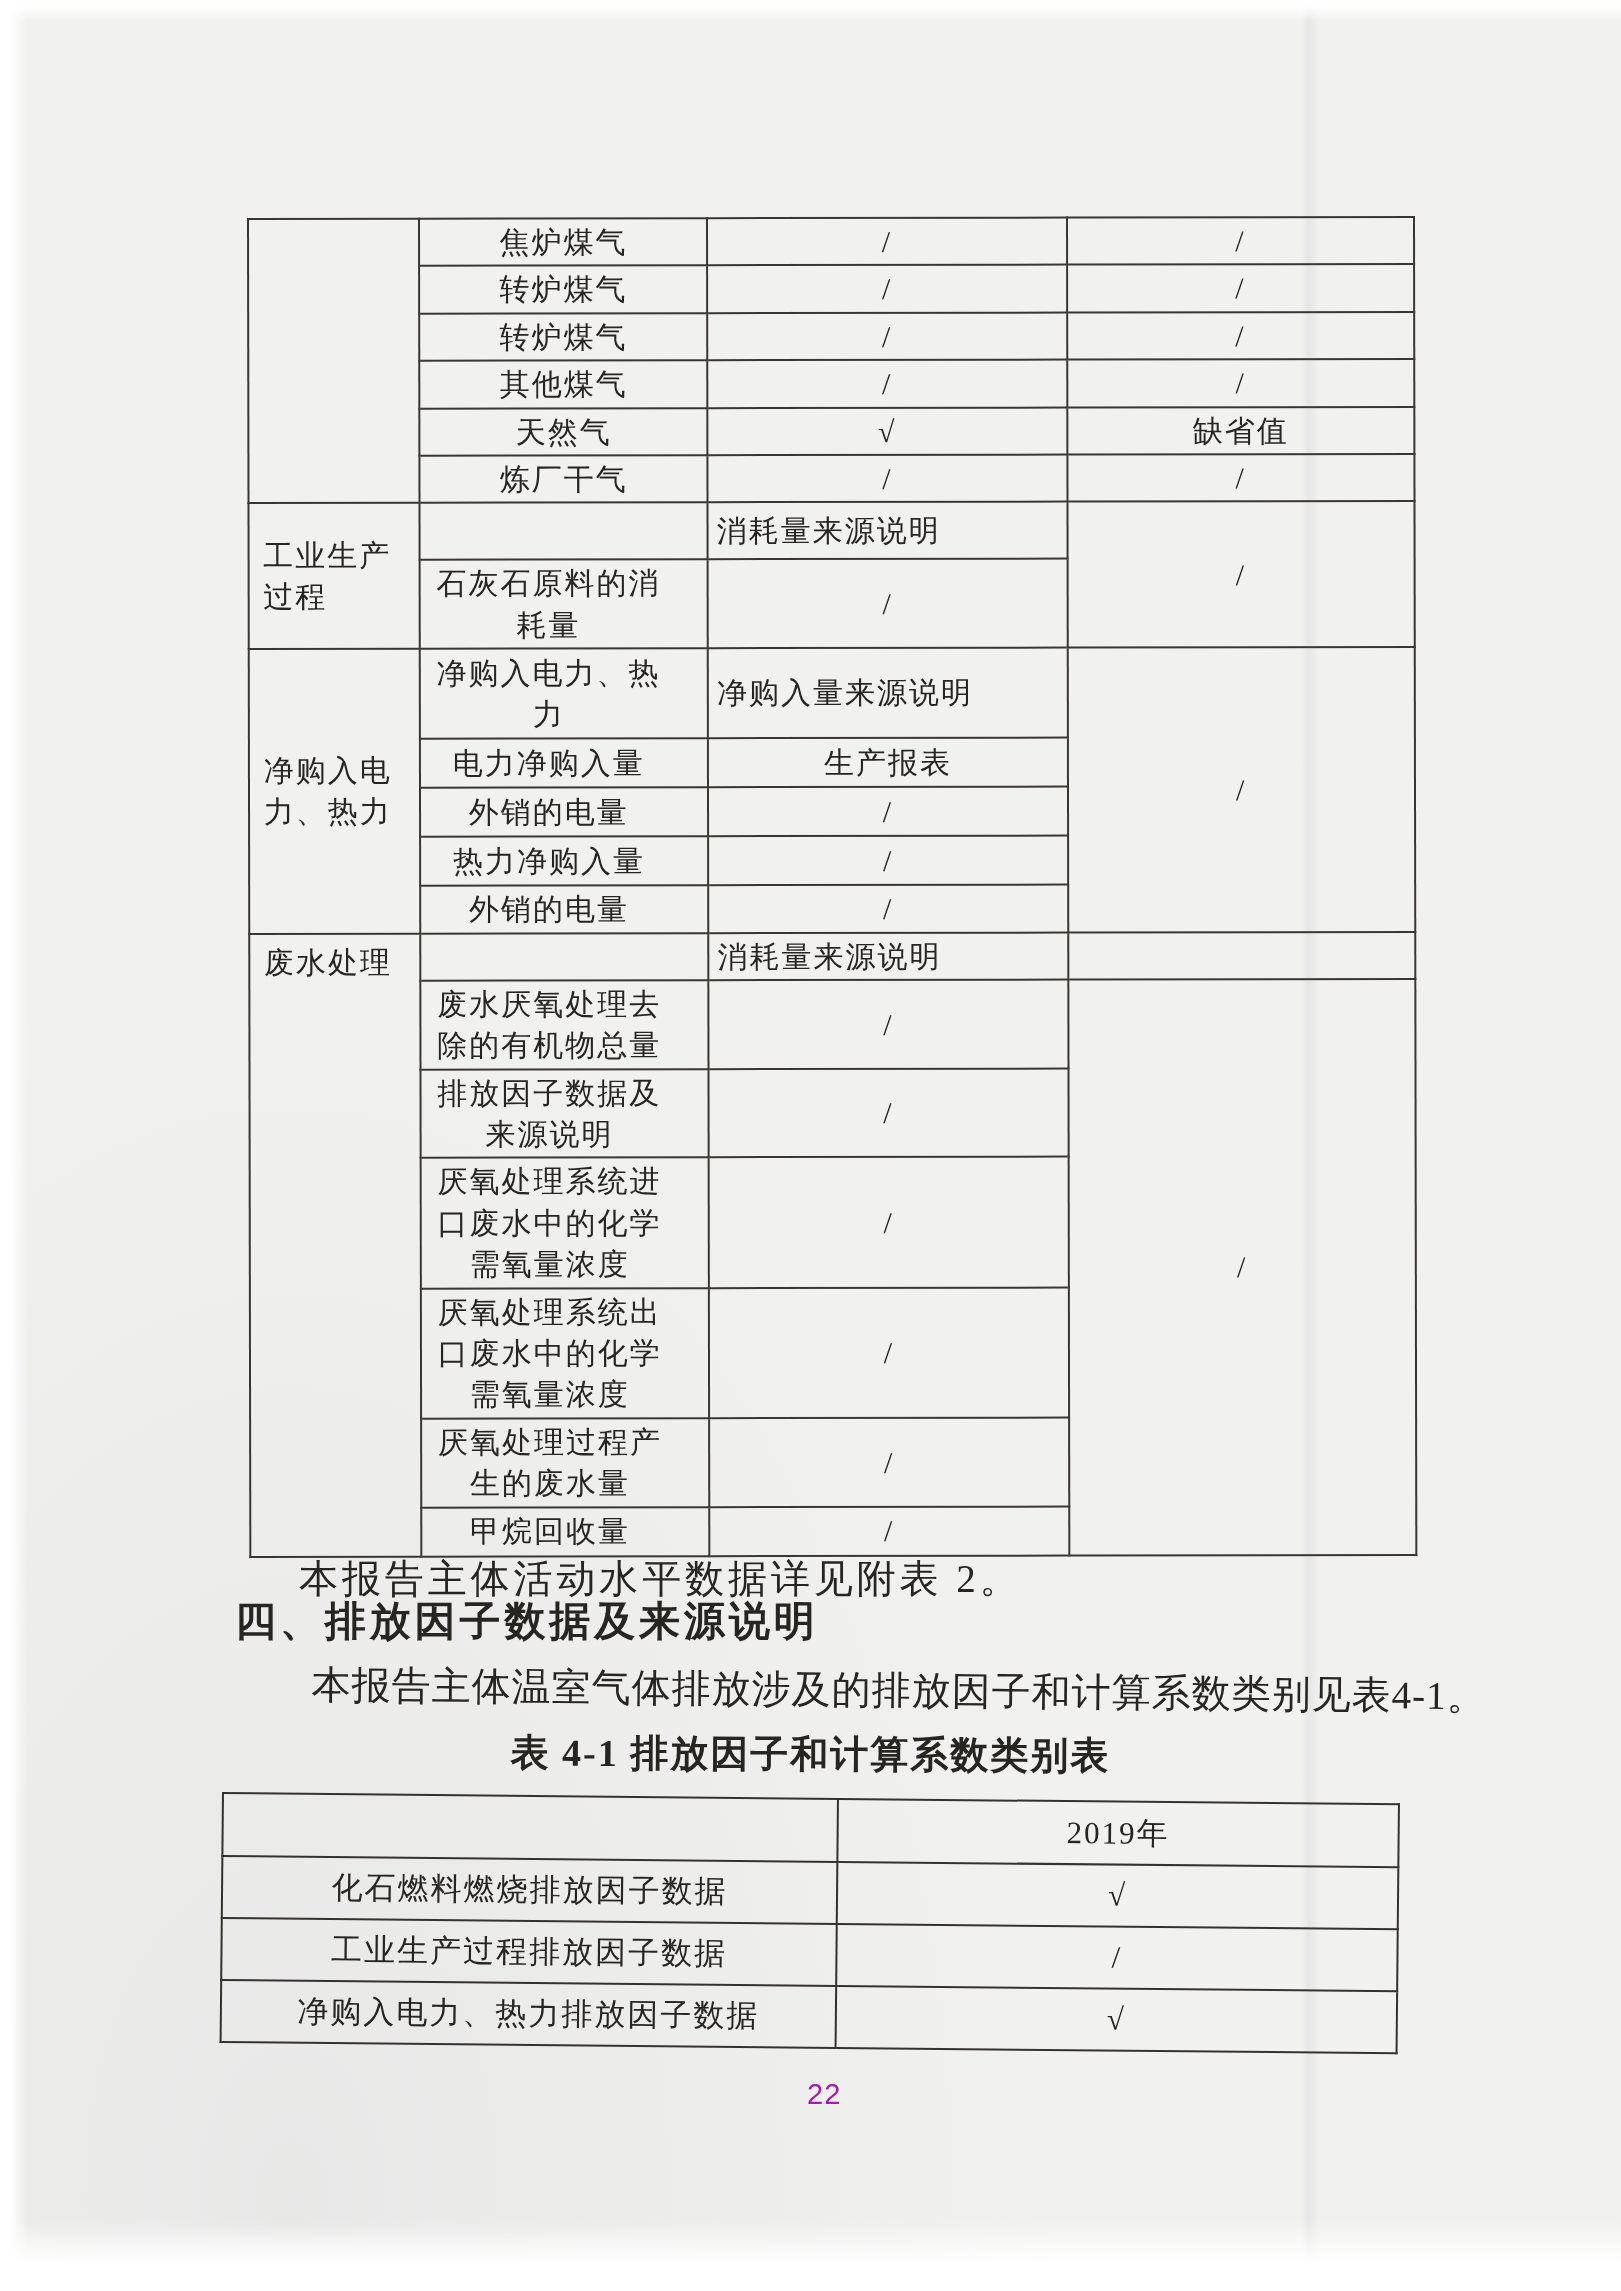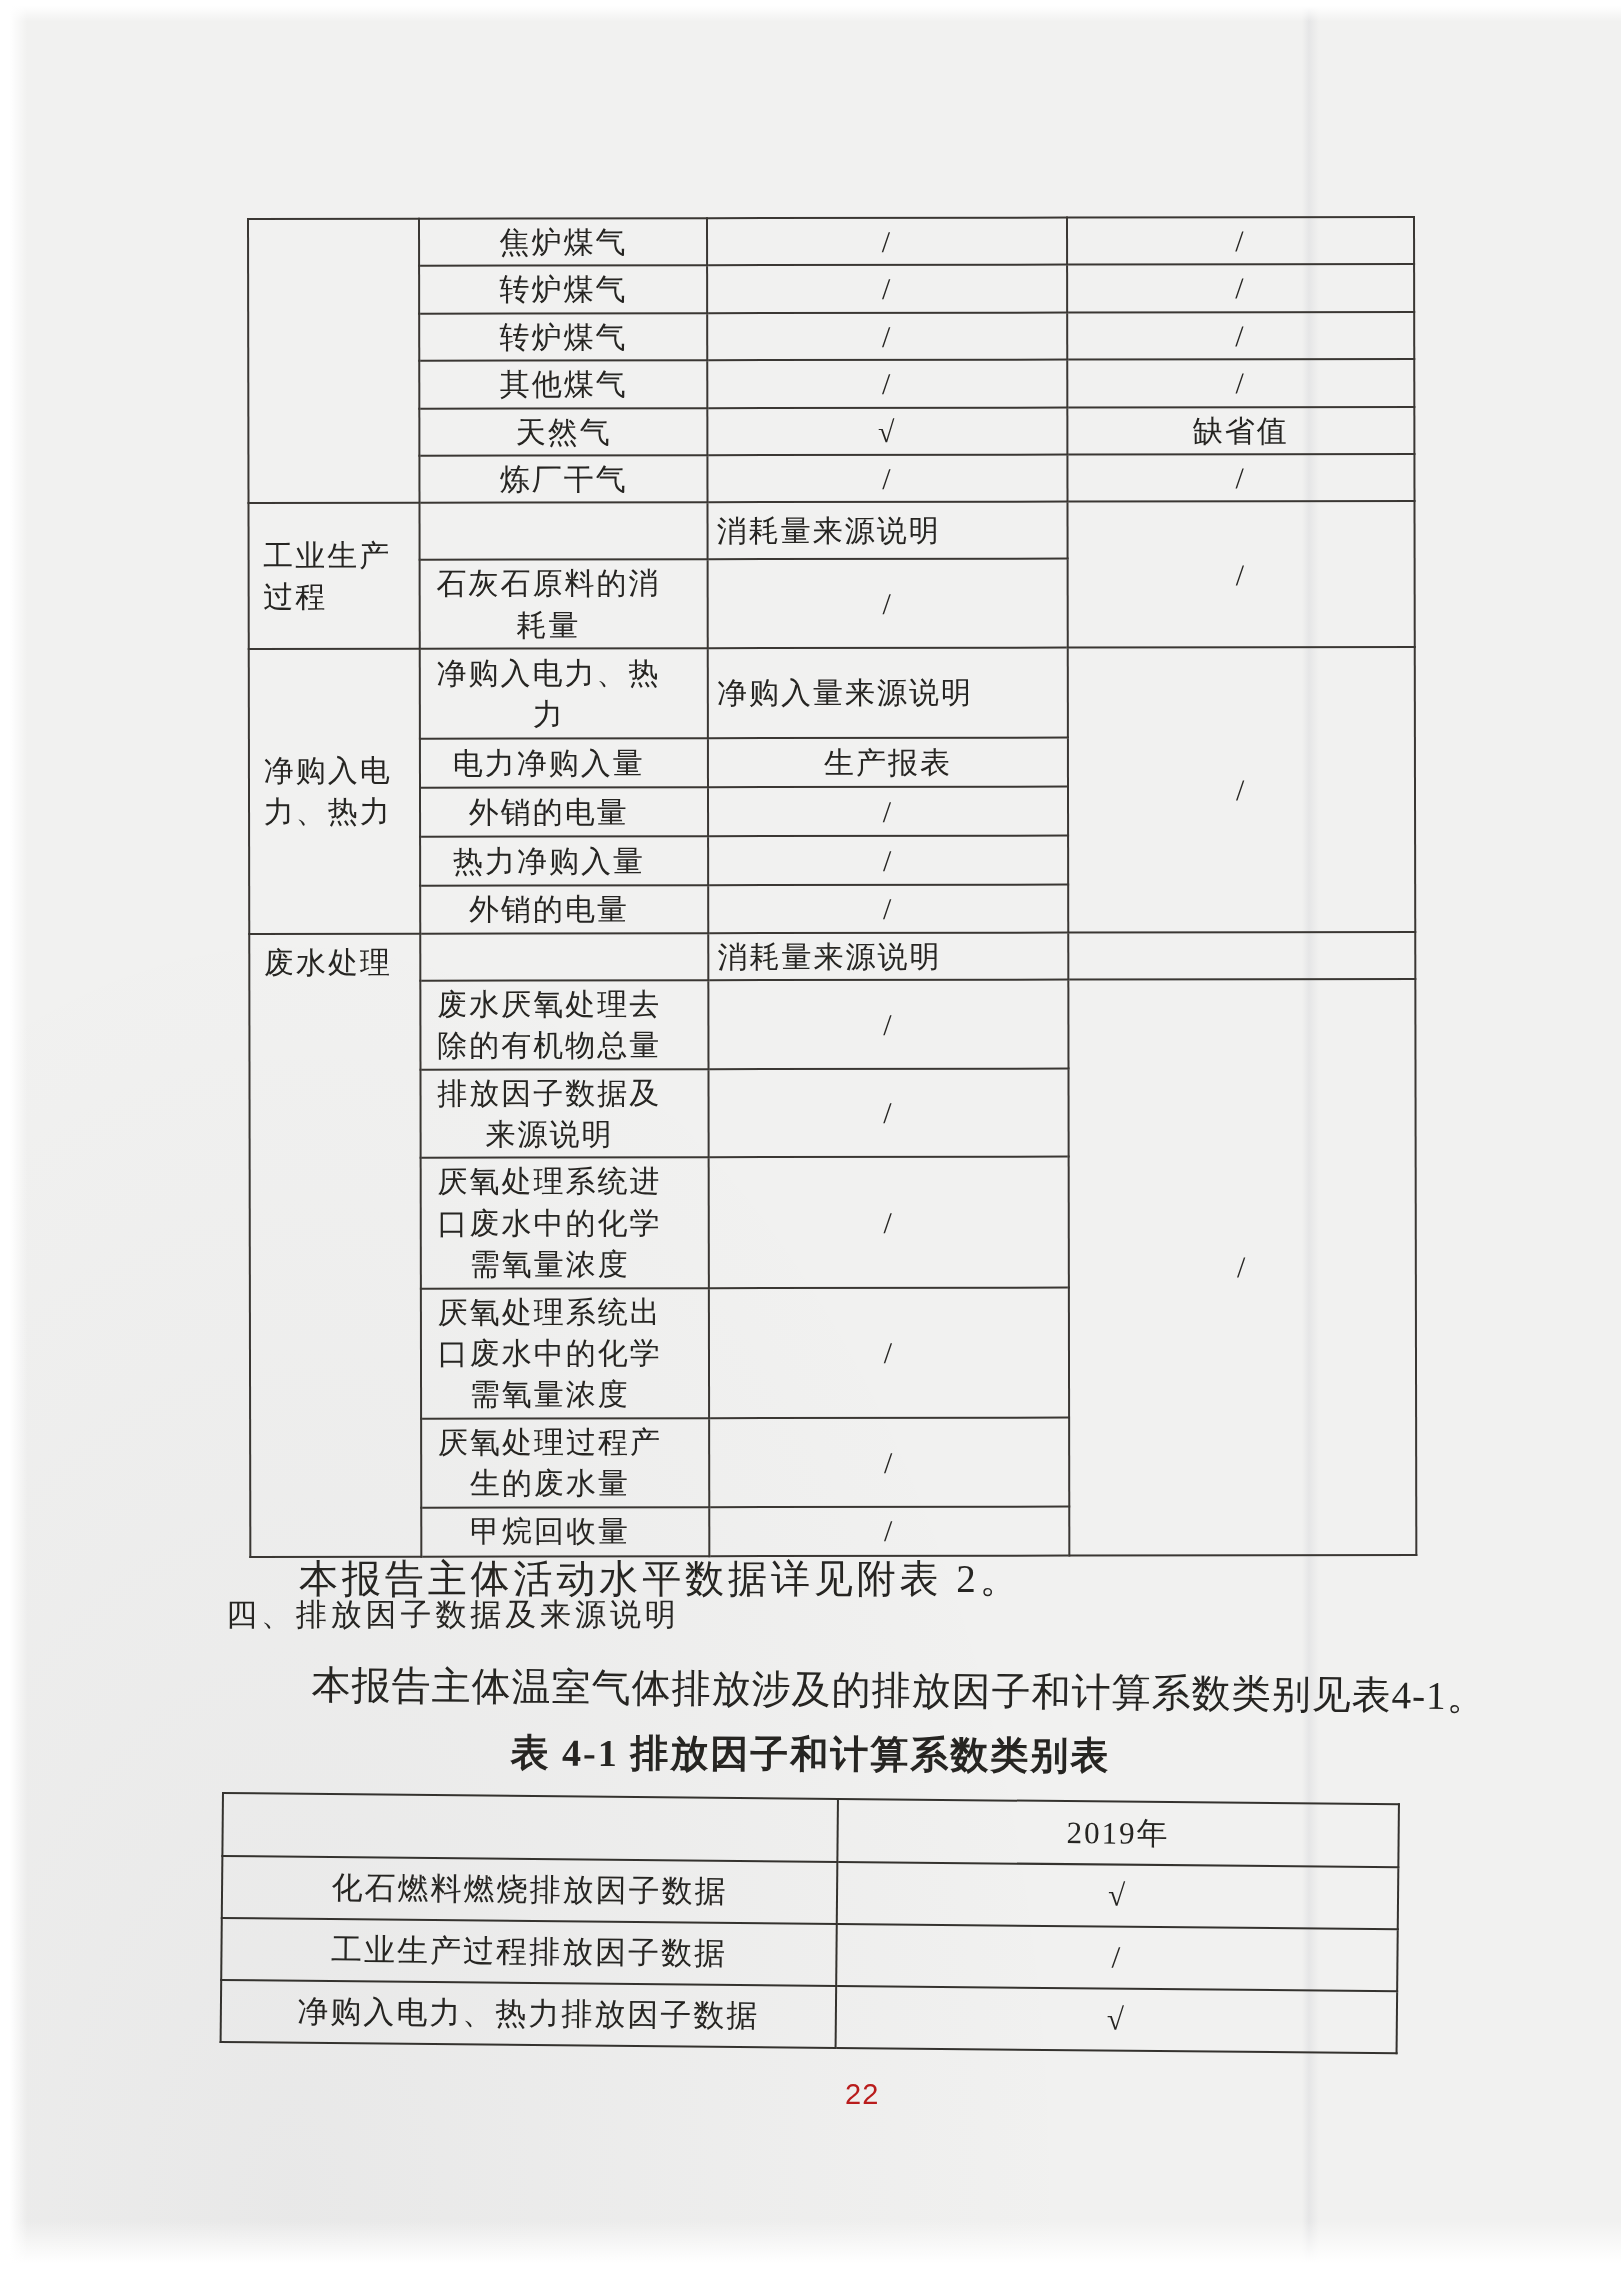--- a/index.html
+++ b/index.html
@@ -23,33 +23,33 @@
   }
   .c{text-align:center;}
   .lft{text-align:center;padding-left:11.8px !important;padding-right:43px !important;}
   .src{text-align:left;padding-left:7.8px !important;}
   .cat{text-align:left;padding-left:13.7px !important;padding-right:17.6px !important;}
   .vtop{vertical-align:top !important;padding-top:7.8px !important;}
   .rA{height:47px;} .rB{height:57px;} .rC{height:80px;} .rD{height:90px;}
   .rE{height:49px;} .rF{height:86px;} .rG{height:123px;} .rH{height:84px;}
   
   .p1{position:absolute;left:299px;top:1517px;font-size:39px;letter-spacing:3.9px;margin-top:35px;}
-  .h4{position:absolute;left:226px;top:1594px;font-size:31px;font-weight:normal;letter-spacing:3.9px;}
+  .h4{position:absolute;left:235px;top:1594px;font-size:41px;font-weight:bold;letter-spacing:3.9px;}
   .p2{position:absolute;left:312px;top:1658px;font-size:39px;letter-spacing:1px;
       transform:rotate(0.55deg);transform-origin:0 0;}
   .t2cap{position:absolute;left:0;top:1729px;width:1621px;text-align:center;
       font-size:38px;font-weight:bold;letter-spacing:2px;transform:rotate(0.3deg);}
   
   .t2{position:absolute;left:222px;top:1792px;width:1178px;
       transform:rotate(0.55deg);transform-origin:0 0;}
   .t2 td{border:2.9px solid #34322e;font-size:31px;letter-spacing:2px;text-align:center;
       vertical-align:middle;padding:2px 3.9px;color:#262522;}
   .rHd{height:63px;} .rRow{height:62px;}
-  .pagenum{position:absolute;left:845px;top:2078px;font-size:29px;letter-spacing:1px;
-      font-family:"Liberation Sans","DejaVu Sans",sans-serif;color:#b91c1c;}
+  .pagenum{position:absolute;left:807px;top:2078px;font-size:29px;letter-spacing:1px;
+      font-family:"Liberation Sans","DejaVu Sans",sans-serif;color:#a21caf;}
 </style>
 </head>
 <body>
 
 <table class="t1">
   <colgroup>
       <col style="width:14.7%">
       <col style="width:24.7%">
       <col style="width:30.8%">
       <col style="width:29.8%">

